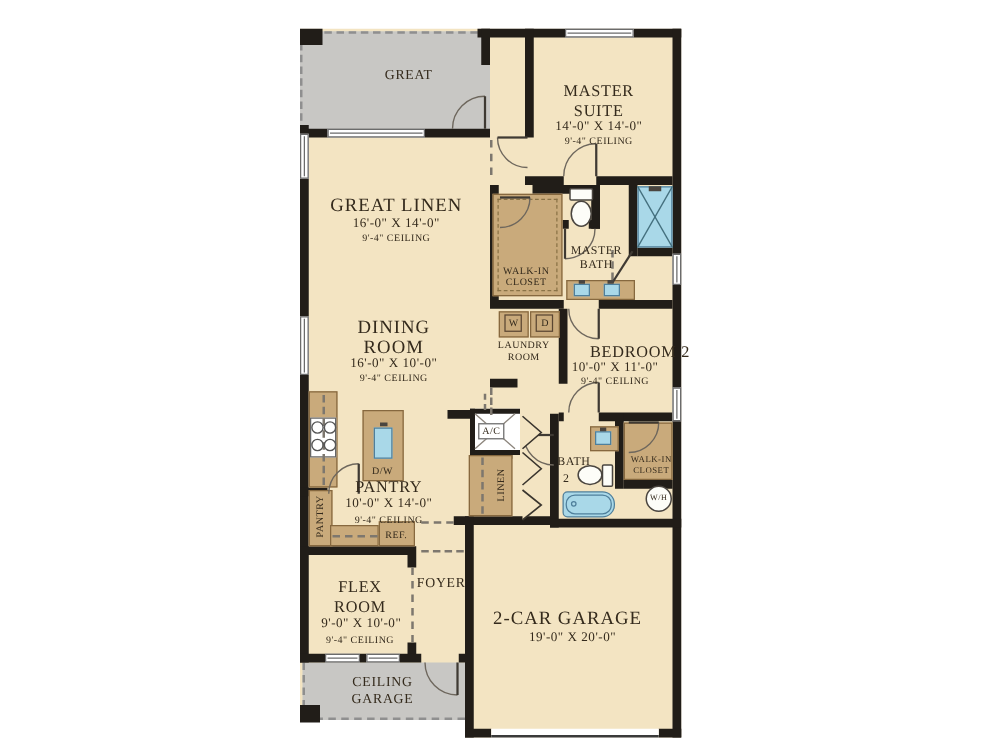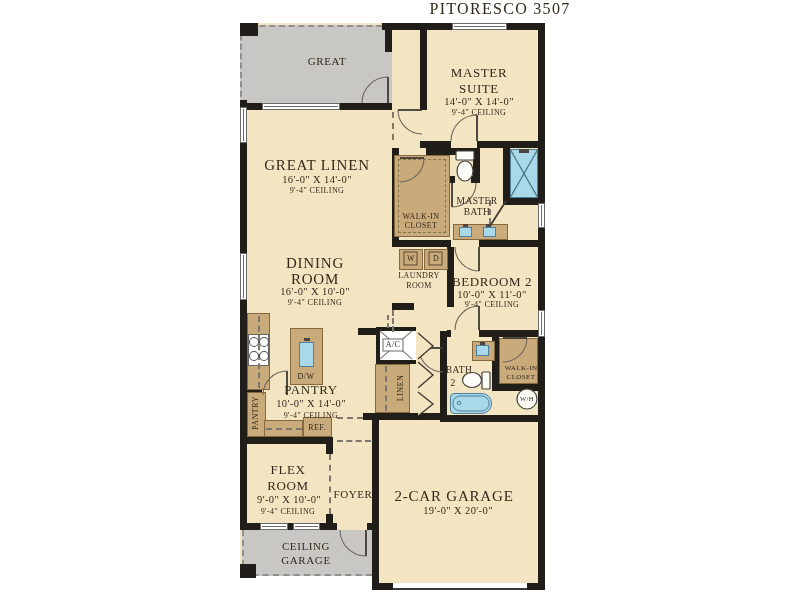--- a/index.html
+++ b/index.html
@@ -214,21 +214,20 @@
       <rect x="480" y="342" width="5" height="3"></rect>
       <rect x="304" y="338" width="6" height="3"></rect>
     </g>
 
     <g fill="none" stroke="#5a4632" stroke-width="1">
       <rect x="404" y="252" width="13" height="13"></rect>
       <rect x="429" y="252" width="13" height="13"></rect>
     </g>
   </svg>
 
-  <div class="lbl t-title" style="left:500px;top:9px">PITORESCO 3507</div>
   <div class="lbl t-md" style="left:327px;top:61px">GREAT</div>
 
   <div class="lbl t-room" style="left:479px;top:72px">MASTER</div>
   <div class="lbl t-room" style="left:479px;top:88px">SUITE</div>
   <div class="lbl t-dim" style="left:479px;top:102px">14'-0" X 14'-0"</div>
   <div class="lbl t-ceil" style="left:479px;top:113px">9'-4" CEILING</div>
 
   <div class="lbl t-rlg" style="left:317px;top:165px">GREAT LINEN</div>
   <div class="lbl t-dim" style="left:317px;top:180px">16'-0" X 14'-0"</div>
   <div class="lbl t-ceil" style="left:317px;top:191px">9'-4" CEILING</div>
@@ -240,28 +239,28 @@
 
   <div class="lbl t-room" style="left:311px;top:389px">PANTRY</div>
   <div class="lbl t-dim" style="left:311px;top:404px">10'-0" X 14'-0"</div>
   <div class="lbl t-ceil" style="left:311px;top:416px">9'-4" CEILING</div>
 
   <div class="lbl t-room" style="left:288px;top:469px">FLEX</div>
   <div class="lbl t-room" style="left:288px;top:485px">ROOM</div>
   <div class="lbl t-dim" style="left:289px;top:500px">9'-0" X 10'-0"</div>
   <div class="lbl t-ceil" style="left:288px;top:512px">9'-4" CEILING</div>
 
-  <div class="lbl t-md" style="left:353px;top:494px">FOYER</div>
+  <div class="lbl t-md" style="left:353px;top:467px">FOYER</div>
   <div class="lbl t-md" style="left:306px;top:546px">CEILING</div>
   <div class="lbl t-md" style="left:306px;top:560px">GARAGE</div>
 
   <div class="lbl t-rlg" style="left:454px;top:496px">2-CAR GARAGE</div>
   <div class="lbl t-dim" style="left:458px;top:511px">19'-0" X 20'-0"</div>
 
-  <div class="lbl t-room" style="left:492px;top:281px">BEDROOM 2</div>
+  <div class="lbl t-room" style="left:512px;top:281px">BEDROOM 2</div>
   <div class="lbl t-dim" style="left:492px;top:295px">10'-0" X 11'-0"</div>
   <div class="lbl t-ceil" style="left:492px;top:305px">9'-4" CEILING</div>
 
   <div class="lbl t-sm" style="left:477px;top:202px">MASTER</div>
   <div class="lbl t-sm" style="left:477px;top:213px">BATH</div>
 
   <div class="lbl t-xs" style="left:421px;top:217px">WALK-IN</div>
   <div class="lbl t-xs" style="left:421px;top:226px">CLOSET</div>
 
   <div class="lbl t-xs" style="left:419px;top:276px">LAUNDRY</div>

